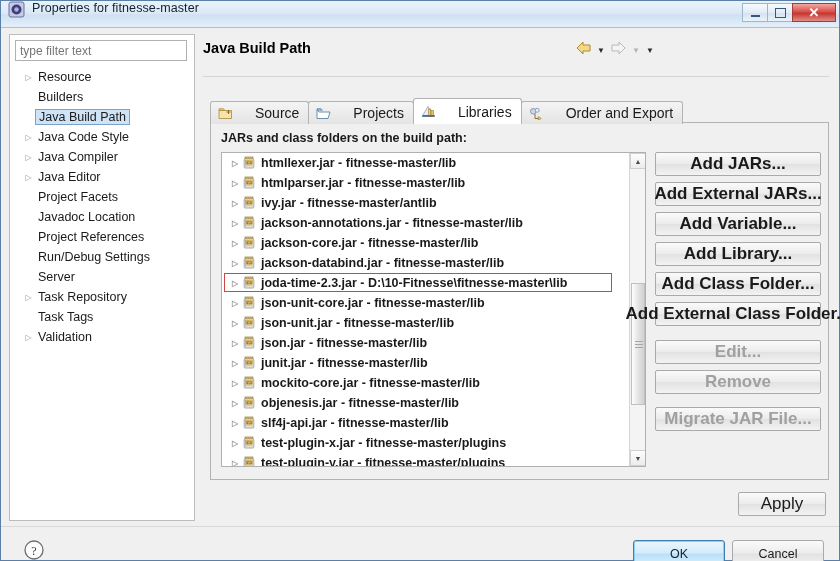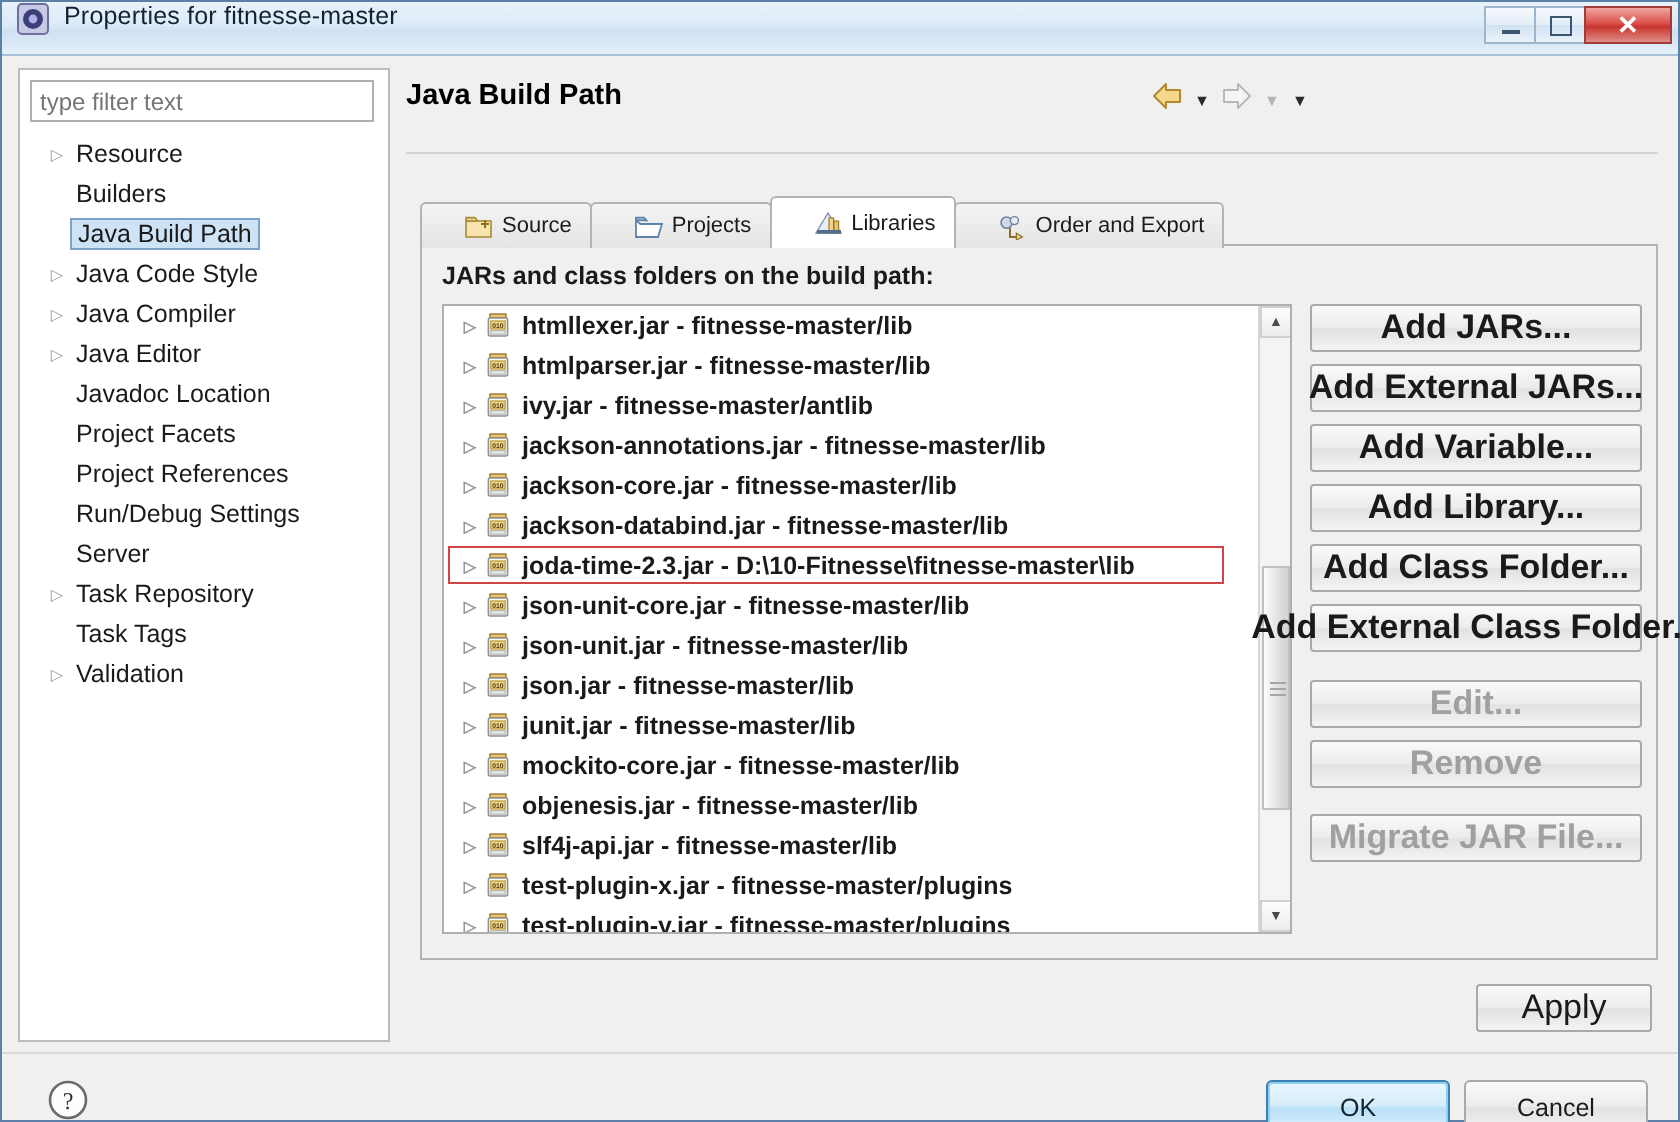--- a/index.html
+++ b/index.html
@@ -120,23 +120,23 @@
   }
 
   
   .tabs {
     position: absolute; left: 209px; top: 71px;
     display: flex; align-items: flex-end; height: 25px;
     z-index: 3;
   }
   .tab {
     height: 23px; box-sizing: border-box;
-    display: flex; align-items: center; gap: 4px;
-    padding: 0 9px 0 21px;
-    font-size: 11px; color: #1a1a1a;
+    display: flex; align-items: center; gap: 22px;
+    padding: 0 9px 0 7px;
+    font-size: 14px; color: #1a1a1a;
     border: 1px solid #b3b3b3;
     border-bottom: none;
     background: linear-gradient(180deg,#f4f4f4 0%, #e4e4e4 100%);
     border-radius: 3px 3px 0 0;
     margin-right: -1px;
     white-space: nowrap;
   }
   .tab.active {
     height: 26px;
     background: #ffffff;
@@ -320,25 +320,25 @@
           <div class="tree-item">
             <span class="tree-arrow">▷</span>
             <span class="tree-label">Java Compiler</span>
           </div>
           <div class="tree-item">
             <span class="tree-arrow">▷</span>
             <span class="tree-label">Java Editor</span>
           </div>
           <div class="tree-item">
             <span class="tree-arrow"></span>
+            <span class="tree-label">Project Facets</span>
+          </div>
+          <div class="tree-item">
+            <span class="tree-arrow"></span>
             <span class="tree-label">Javadoc Location</span>
-          </div>
-          <div class="tree-item">
-            <span class="tree-arrow"></span>
-            <span class="tree-label">Project Facets</span>
           </div>
           <div class="tree-item">
             <span class="tree-arrow"></span>
             <span class="tree-label">Project References</span>
           </div>
           <div class="tree-item">
             <span class="tree-arrow"></span>
             <span class="tree-label">Run/Debug Settings</span>
           </div>
           <div class="tree-item">

